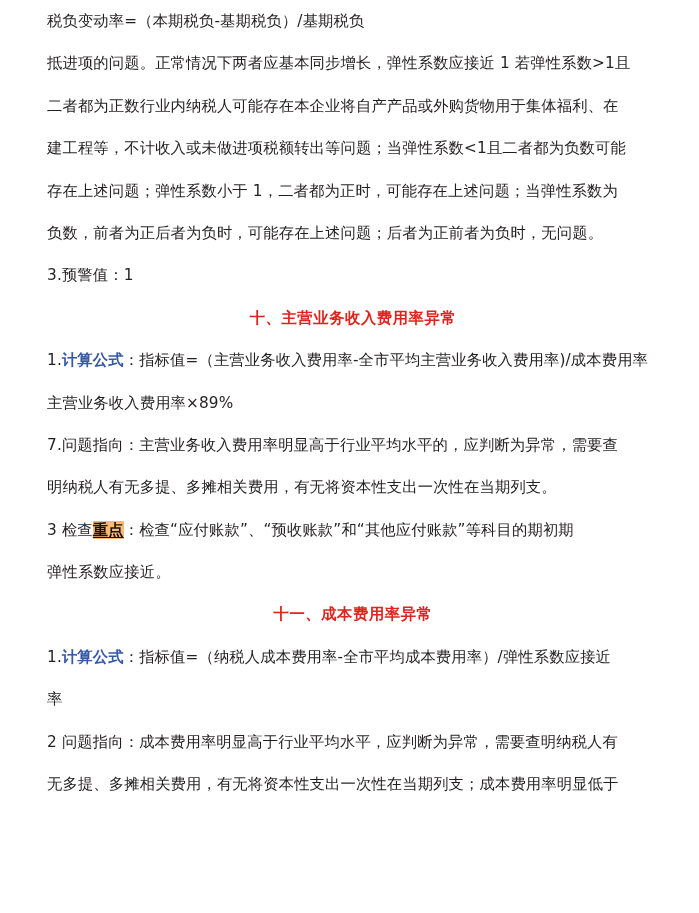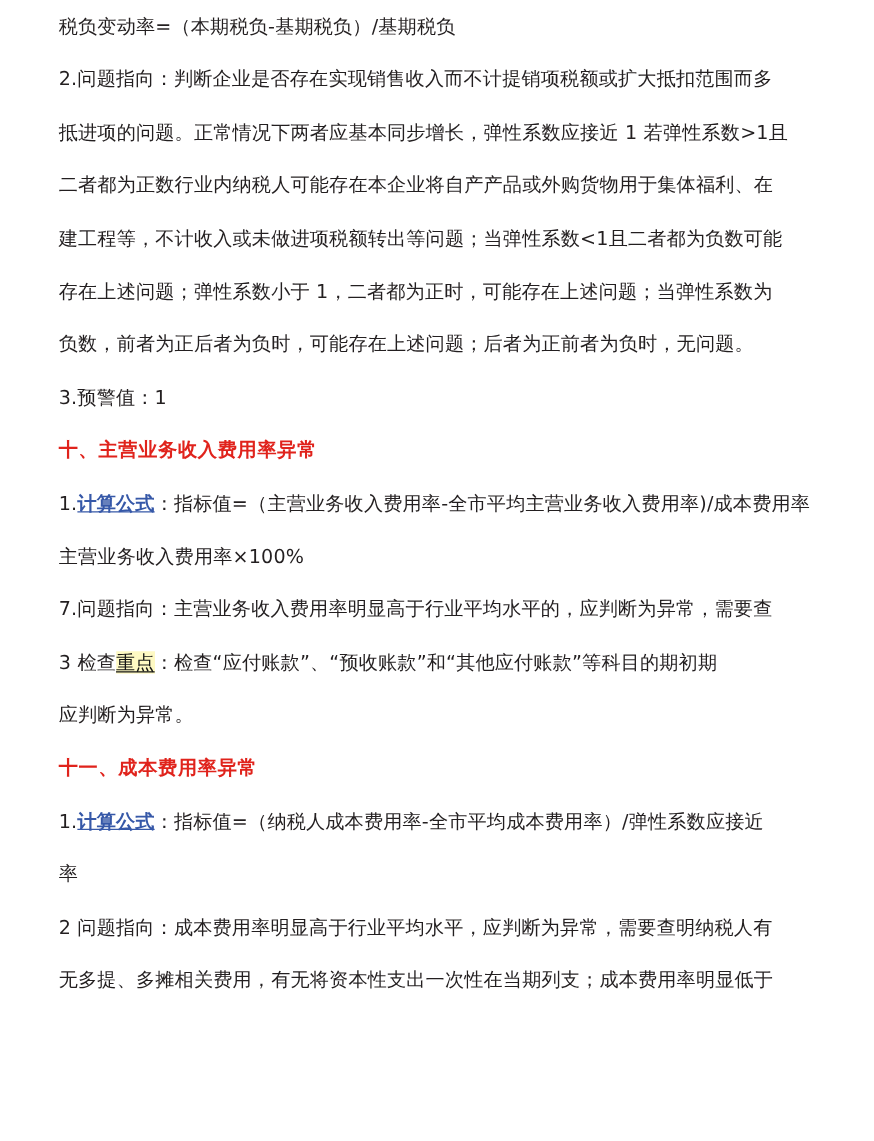--- a/index.html
+++ b/index.html
@@ -41,71 +41,72 @@
     color: #231f20;
   }
   .heading-red {
     color: #e0231c;
     font-weight: 700;
     font-size: 15.3px;
     line-height: 42.4px;
     height: 42.4px;
     letter-spacing: 0.6px;
     white-space: nowrap;
+    text-align: center;
   }
   .seg-blue {
     color: #3658a8;
     font-weight: 600;
-    text-decoration: underline;
   }
   .seg-underline {
     text-underline-offset: 2px;
   }
   .seg-hl {
-    background: #fef9c3;
+    background: #fdba74;
     color: #141414;
     text-decoration: underline;
     text-underline-offset: 2px;
+    font-weight: bold;
   }
 </style>
 </head>
 <body>
 
 <div class="page">
   <div class="doc-body">
 
     <div class="line body-text">税负变动率=（本期税负-基期税负）/基期税负</div>
 
-    <div class="line body-text">2.问题指向：判断企业是否存在实现销售收入而不计提销项税额或扩大抵扣范围而多</div>
 
     <div class="line body-text">抵进项的问题。正常情况下两者应基本同步增长，弹性系数应接近 1 若弹性系数&gt;1且</div>
 
     <div class="line body-text">二者都为正数行业内纳税人可能存在本企业将自产产品或外购货物用于集体福利、在</div>
 
     <div class="line body-text">建工程等，不计收入或未做进项税额转出等问题；当弹性系数&lt;1且二者都为负数可能</div>
 
     <div class="line body-text">存在上述问题；弹性系数小于 1，二者都为正时，可能存在上述问题；当弹性系数为</div>
 
     <div class="line body-text">负数，前者为正后者为负时，可能存在上述问题；后者为正前者为负时，无问题。</div>
 
     <div class="line body-text">3.预警值：1</div>
 
     <div class="heading-red">十、主营业务收入费用率异常</div>
 
     <div class="line body-text"><span>1.</span><span class="seg-blue">计算公式</span><span>：指标值=（主营业务收入费用率-全市平均主营业务收入费用率)/成本费用率</span></div>
 
-    <div class="line body-text">主营业务收入费用率×100%</div>
+    <div class="line body-text">主营业务收入费用率×89%</div>
 
 
     <div class="line body-text">7.问题指向：主营业务收入费用率明显高于行业平均水平的，应判断为异常，需要查</div>
 
+    <div class="line body-text">明纳税人有无多提、多摊相关费用，有无将资本性支出一次性在当期列支。</div>
 
     <div class="line body-text"><span>3 </span><span class="seg-underline">检查</span><span class="seg-hl">重点</span><span>：检查“应付账款”、“预收账款”和“其他应付账款”等科目的期初期</span></div>
 
-    <div class="line body-text">应判断为异常。</div>
+    <div class="line body-text">弹性系数应接近。</div>
 
     <div class="heading-red">十一、成本费用率异常</div>
 
     <div class="line body-text"><span>1.</span><span class="seg-blue">计算公式</span><span>：指标值=（纳税人成本费用率-全市平均成本费用率）/弹性系数应接近</span></div>
 
     <div class="line body-text">率</div>
 
 
     <div class="line body-text">2 问题指向：成本费用率明显高于行业平均水平，应判断为异常，需要查明纳税人有</div>
 

